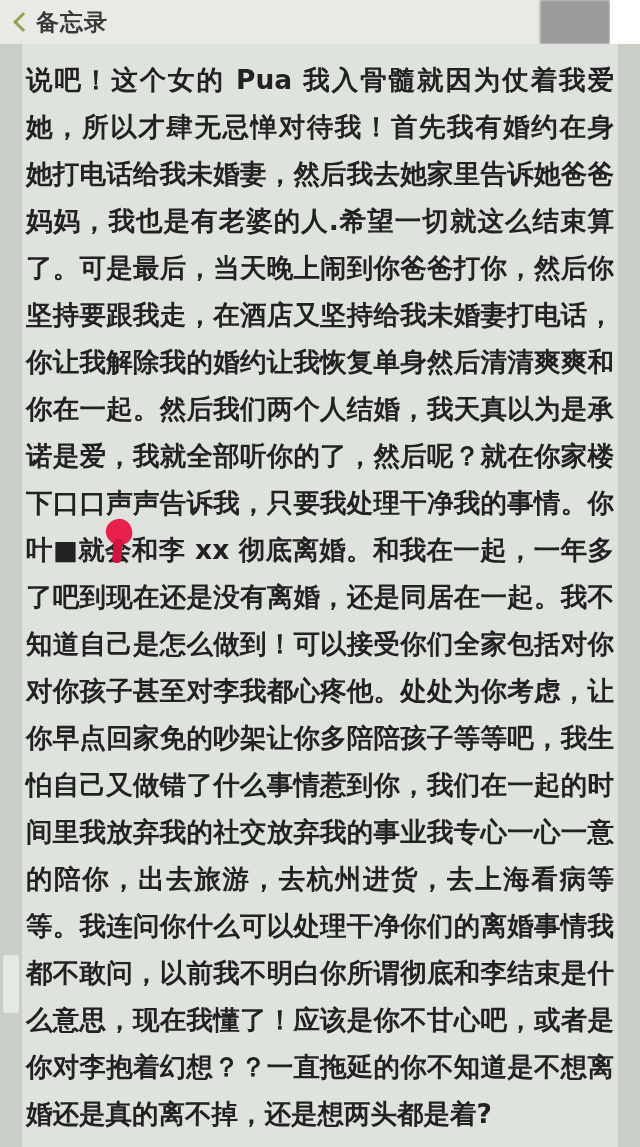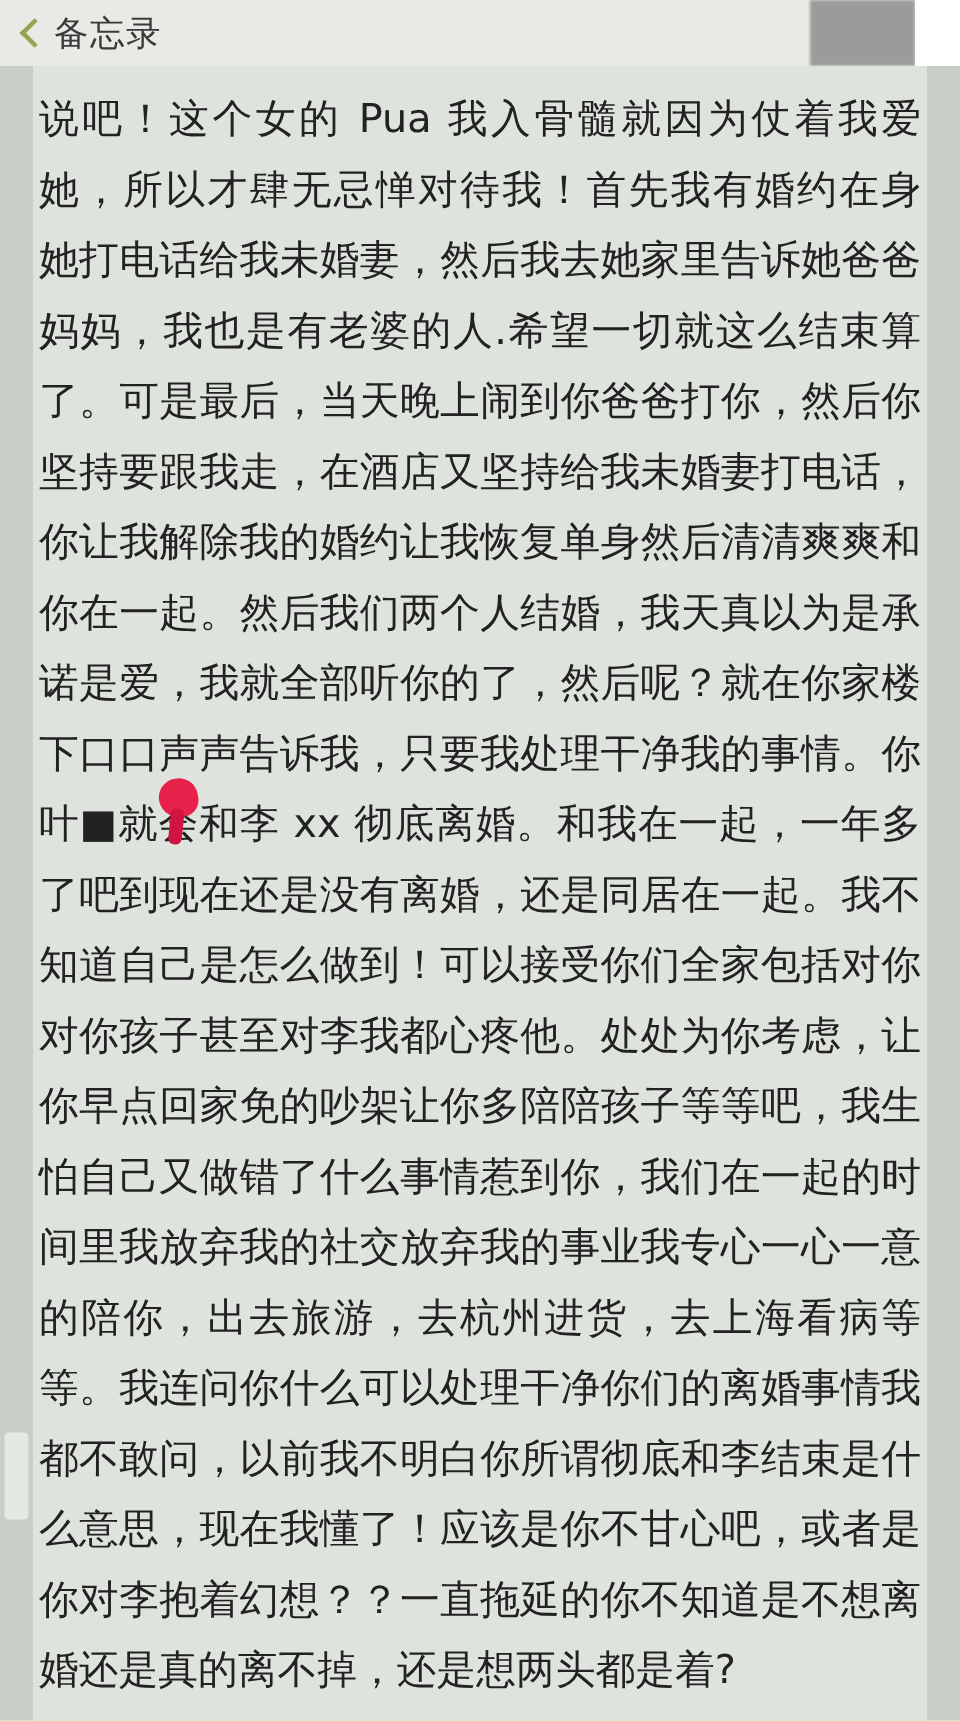--- a/index.html
+++ b/index.html
@@ -11,21 +11,22 @@
     width: 640px;
     height: 1147px;
     position: relative;
     overflow: hidden;
     font-family: "Liberation Sans", sans-serif;
   }
 
   .screen {
     position: absolute;
     inset: 0;
-    background: #84cc16;
+    background: #1d4ed8;
+    font-weight: bold;
   }
 
   
   .topbar {
     position: absolute;
     top: 0; left: 0; right: 0;
     height: 44px;
     background: #e7eae5;
     display: flex;
     align-items: center;

